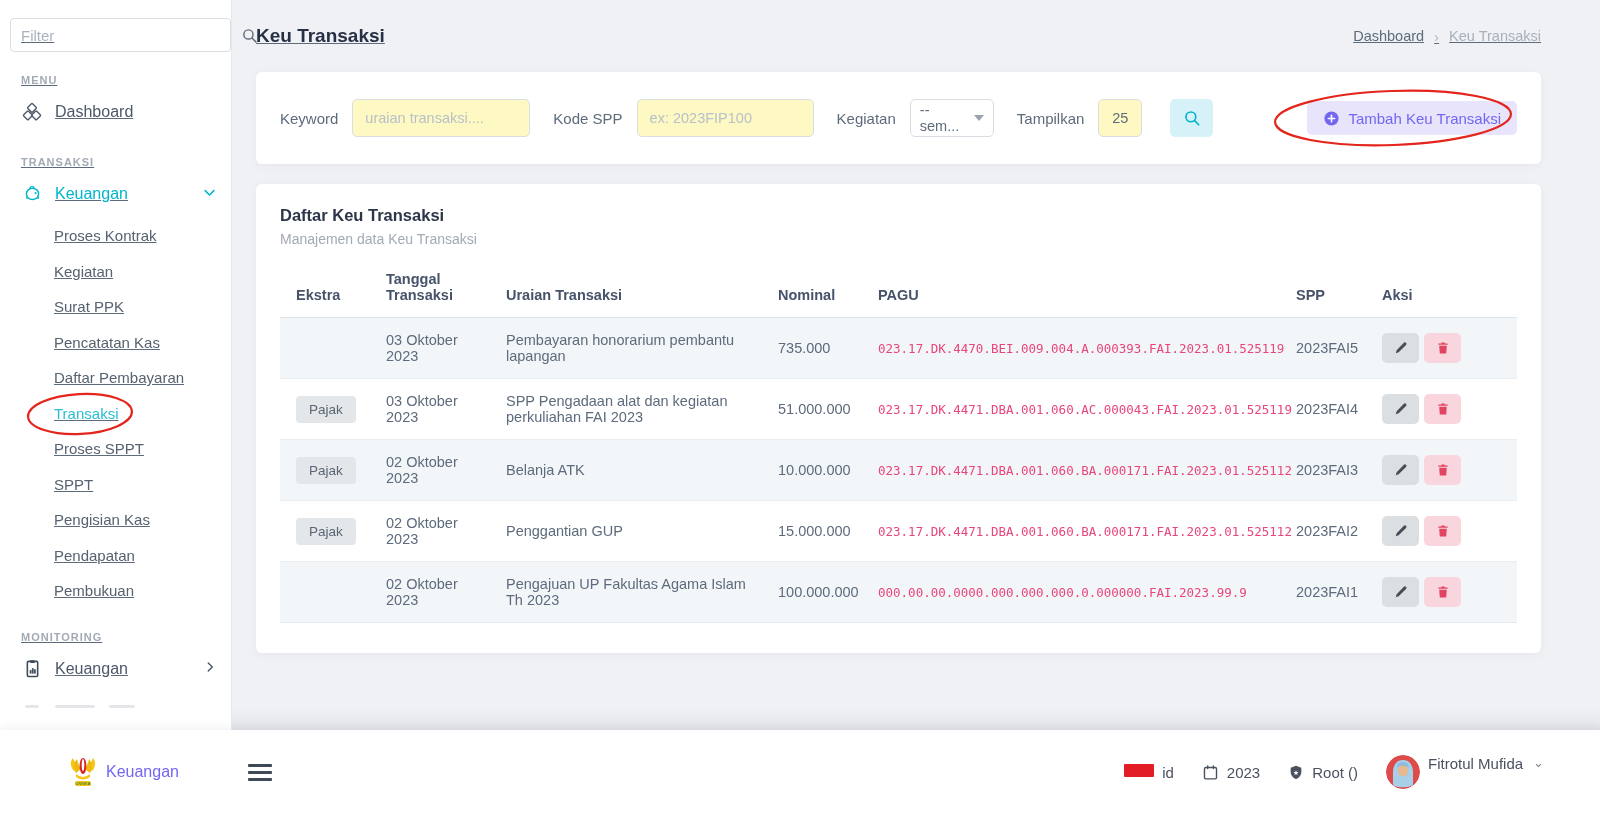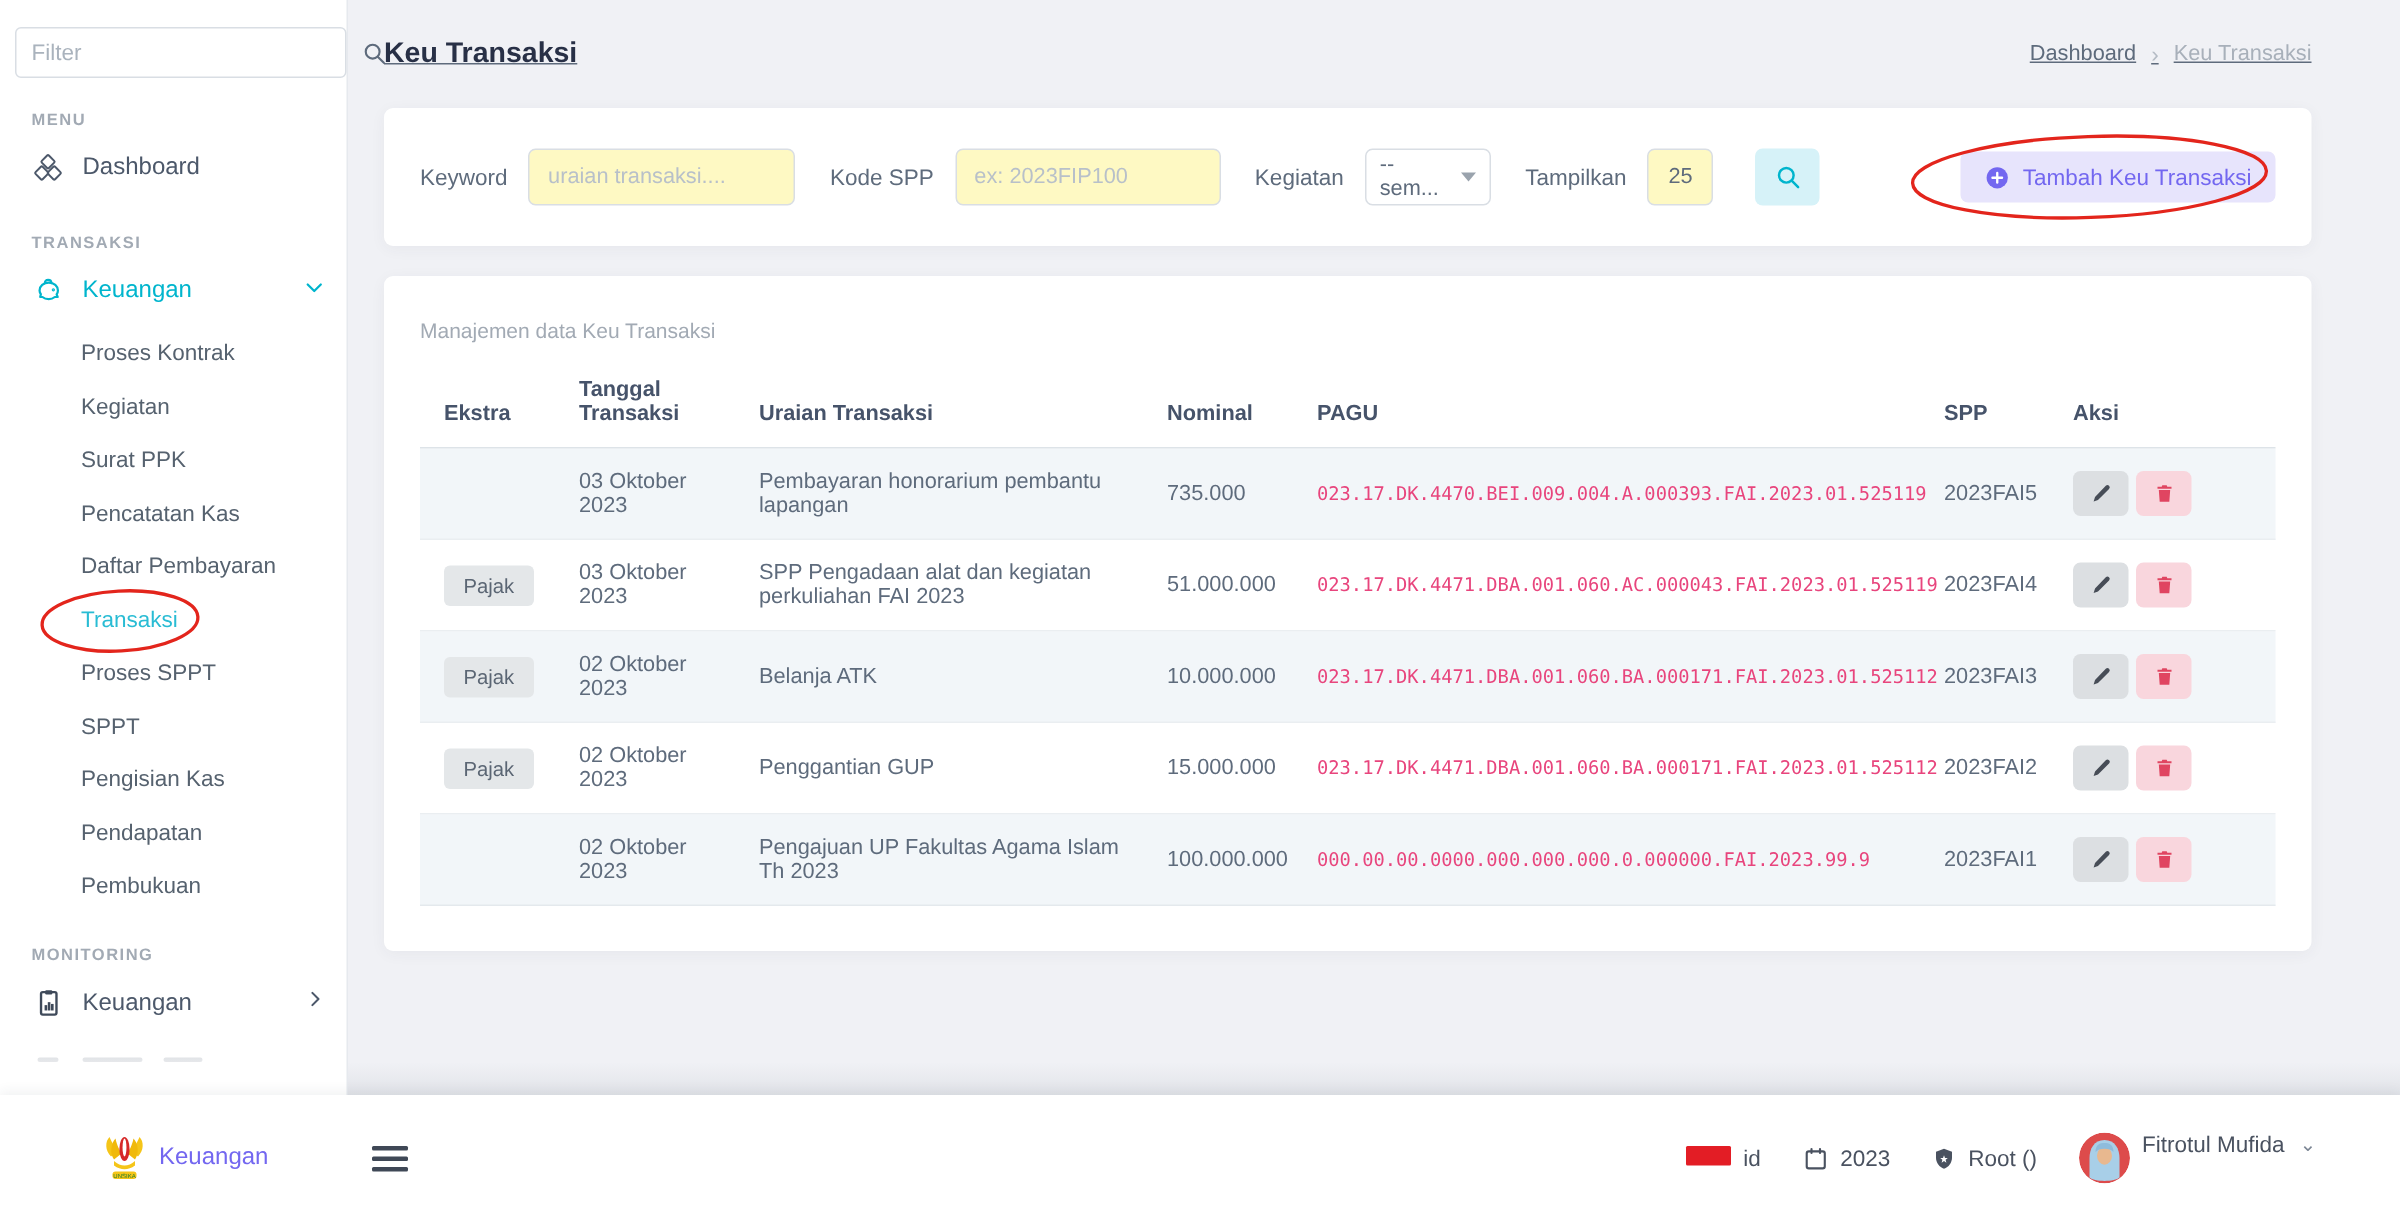--- a/index.html
+++ b/index.html
@@ -9,21 +9,21 @@
     background:#f0f1f5;
     color:#5e6b7c;
     overflow:hidden;
     position:relative;
   }
   .app { position:relative; width:1600px; height:814px; }
 
   
   .sidebar {
     position:absolute; left:0; top:0; bottom:0; width:232px;
-    background:#fff; border-right:1px solid #e6e9ee; z-index:2;
+    background:#fff; border-right:1px solid #e6e9ee; z-index:2;text-decoration:underline;
   }
   .sb-filter-row { display:flex; align-items:center; margin:18px 12px 0 10px; }
   .sb-filter-input {
     flex:1; height:34px; border:1px solid #d9dee4; border-radius:4px;
     padding:0 10px; font-size:15px; color:#5e6b7c; outline:none;
     font-family:"Liberation Sans", sans-serif; background:#fff;
   }
   .sb-filter-input::placeholder { color:#aab3bd; }
   .sb-search-ico { margin-left:10px; display:flex; }
   .section-label {
@@ -318,20 +318,21 @@
           </svg>
           <span>Tambah Keu Transaksi</span>
         </button>
         <svg class="annot" style="left:-36px; top:-13px; transform:rotate(-2deg);" width="244" height="60" viewBox="0 0 244 60">
           <ellipse cx="122" cy="30" rx="118" ry="27" fill="none" stroke="#e3251c" stroke-width="2.2"></ellipse>
         </svg>
       </div>
     </section>
 
     <section class="card table-card">
+      <div class="tbl-title">Daftar Keu Transaksi</div>
       <div class="tbl-subtitle">Manajemen data Keu Transaksi</div>
 
       <table>
         <colgroup>
           <col style="width:106px">
             <col style="width:120px">
             <col style="width:272px">
           <col style="width:100px">
             <col style="width:418px">
             <col style="width:86px">

